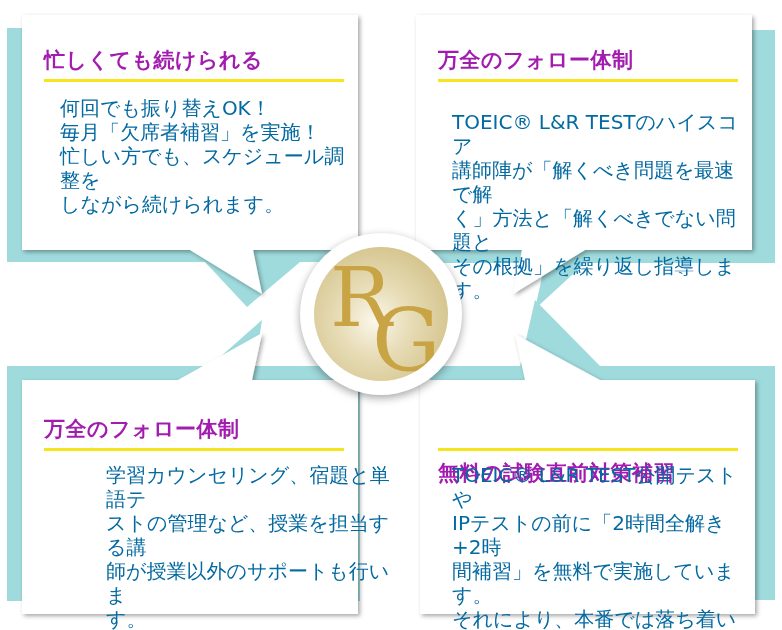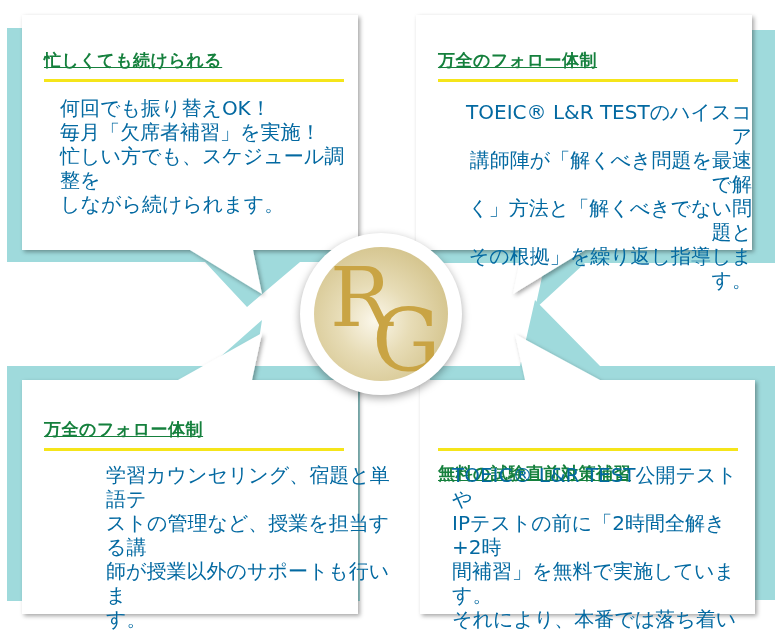--- a/index.html
+++ b/index.html
@@ -1,21 +1,21 @@
 <!DOCTYPE html>
 <html><head>
   <meta charset="utf-8">
   <style>
     html, body { margin: 0; padding: 0; background: #ffffff; }
     body { width: 782px; height: 630px; position: relative; overflow: hidden;
            font-family: "DejaVu Sans", "Liberation Sans", sans-serif; }
     .bg-svg { position: absolute; left: 0; top: 0; width: 782px; height: 630px; }
     .card { position: absolute; }
-    .card-title { position: absolute; font-size: 17px; font-weight: bold; color: #15803d;
-                  letter-spacing: 0.5px; white-space: nowrap; line-height: 20px; text-decoration: underline; }
+    .card-title { position: absolute; font-size: 21px; font-weight: bold; color: #a21caf;
+                  letter-spacing: 0.5px; white-space: nowrap; line-height: 20px; }
     .card-rule { position: absolute; height: 3px; background: #f5e51a; }
     .card-body { position: absolute; font-size: 20px; color: #0369a1; line-height: 24px;
                  white-space: pre-line; }
     .logo { position: absolute; left: 300px; top: 233px; width: 162px; height: 162px; border-radius: 50%;
             background: #ffffff; box-shadow: 0 3px 8px rgba(0,0,0,0.35); }
     .logo-inner { position: absolute; left: 14px; top: 14px; width: 134px; height: 134px; border-radius: 50%;
                   background: radial-gradient(circle at 45% 55%, #fbf7ea 0%, #e7dcb6 35%, #d4c48d 75%, #c8b77b 100%);
                   overflow: hidden; }
     .logo-r, .logo-g { position: absolute; font-family: "DejaVu Serif", "Liberation Serif", serif;
                        color: #c9a444; font-weight: normal; line-height: 1; }
@@ -52,21 +52,21 @@
   <div class="card-rule" style="left:44px;top:79px;width:300px;"></div>
   <div class="card-body" style="left:60px;top:96px;width:290px;">何回でも振り替えOK！
 毎月「欠席者補習」を実施！
 忙しい方でも、スケジュール調整を
 しながら続けられます。</div>
 </div>
 
 <div class="card">
   <div class="card-title" style="left:438px;top:50px;">万全のフォロー体制</div>
   <div class="card-rule" style="left:438px;top:79px;width:300px;"></div>
-  <div class="card-body" style="left:452px;top:100px;width:300px;text-align:right;">TOEIC® L&amp;R TESTのハイスコア
+  <div class="card-body" style="left:452px;top:110px;width:300px;">TOEIC® L&amp;R TESTのハイスコア
 講師陣が「解くべき問題を最速で解
 く」方法と「解くべきでない問題と
 その根拠」を繰り返し指導します。</div>
 </div>
 
 <div class="card">
   <div class="card-title" style="left:44px;top:419px;text-align:right;">万全のフォロー体制</div>
   <div class="card-rule" style="left:44px;top:448px;width:300px;"></div>
   <div class="card-body" style="left:60px;top:463px;width:290px;margin-left:46px;">学習カウンセリング、宿題と単語テ
 ストの管理など、授業を担当する講

